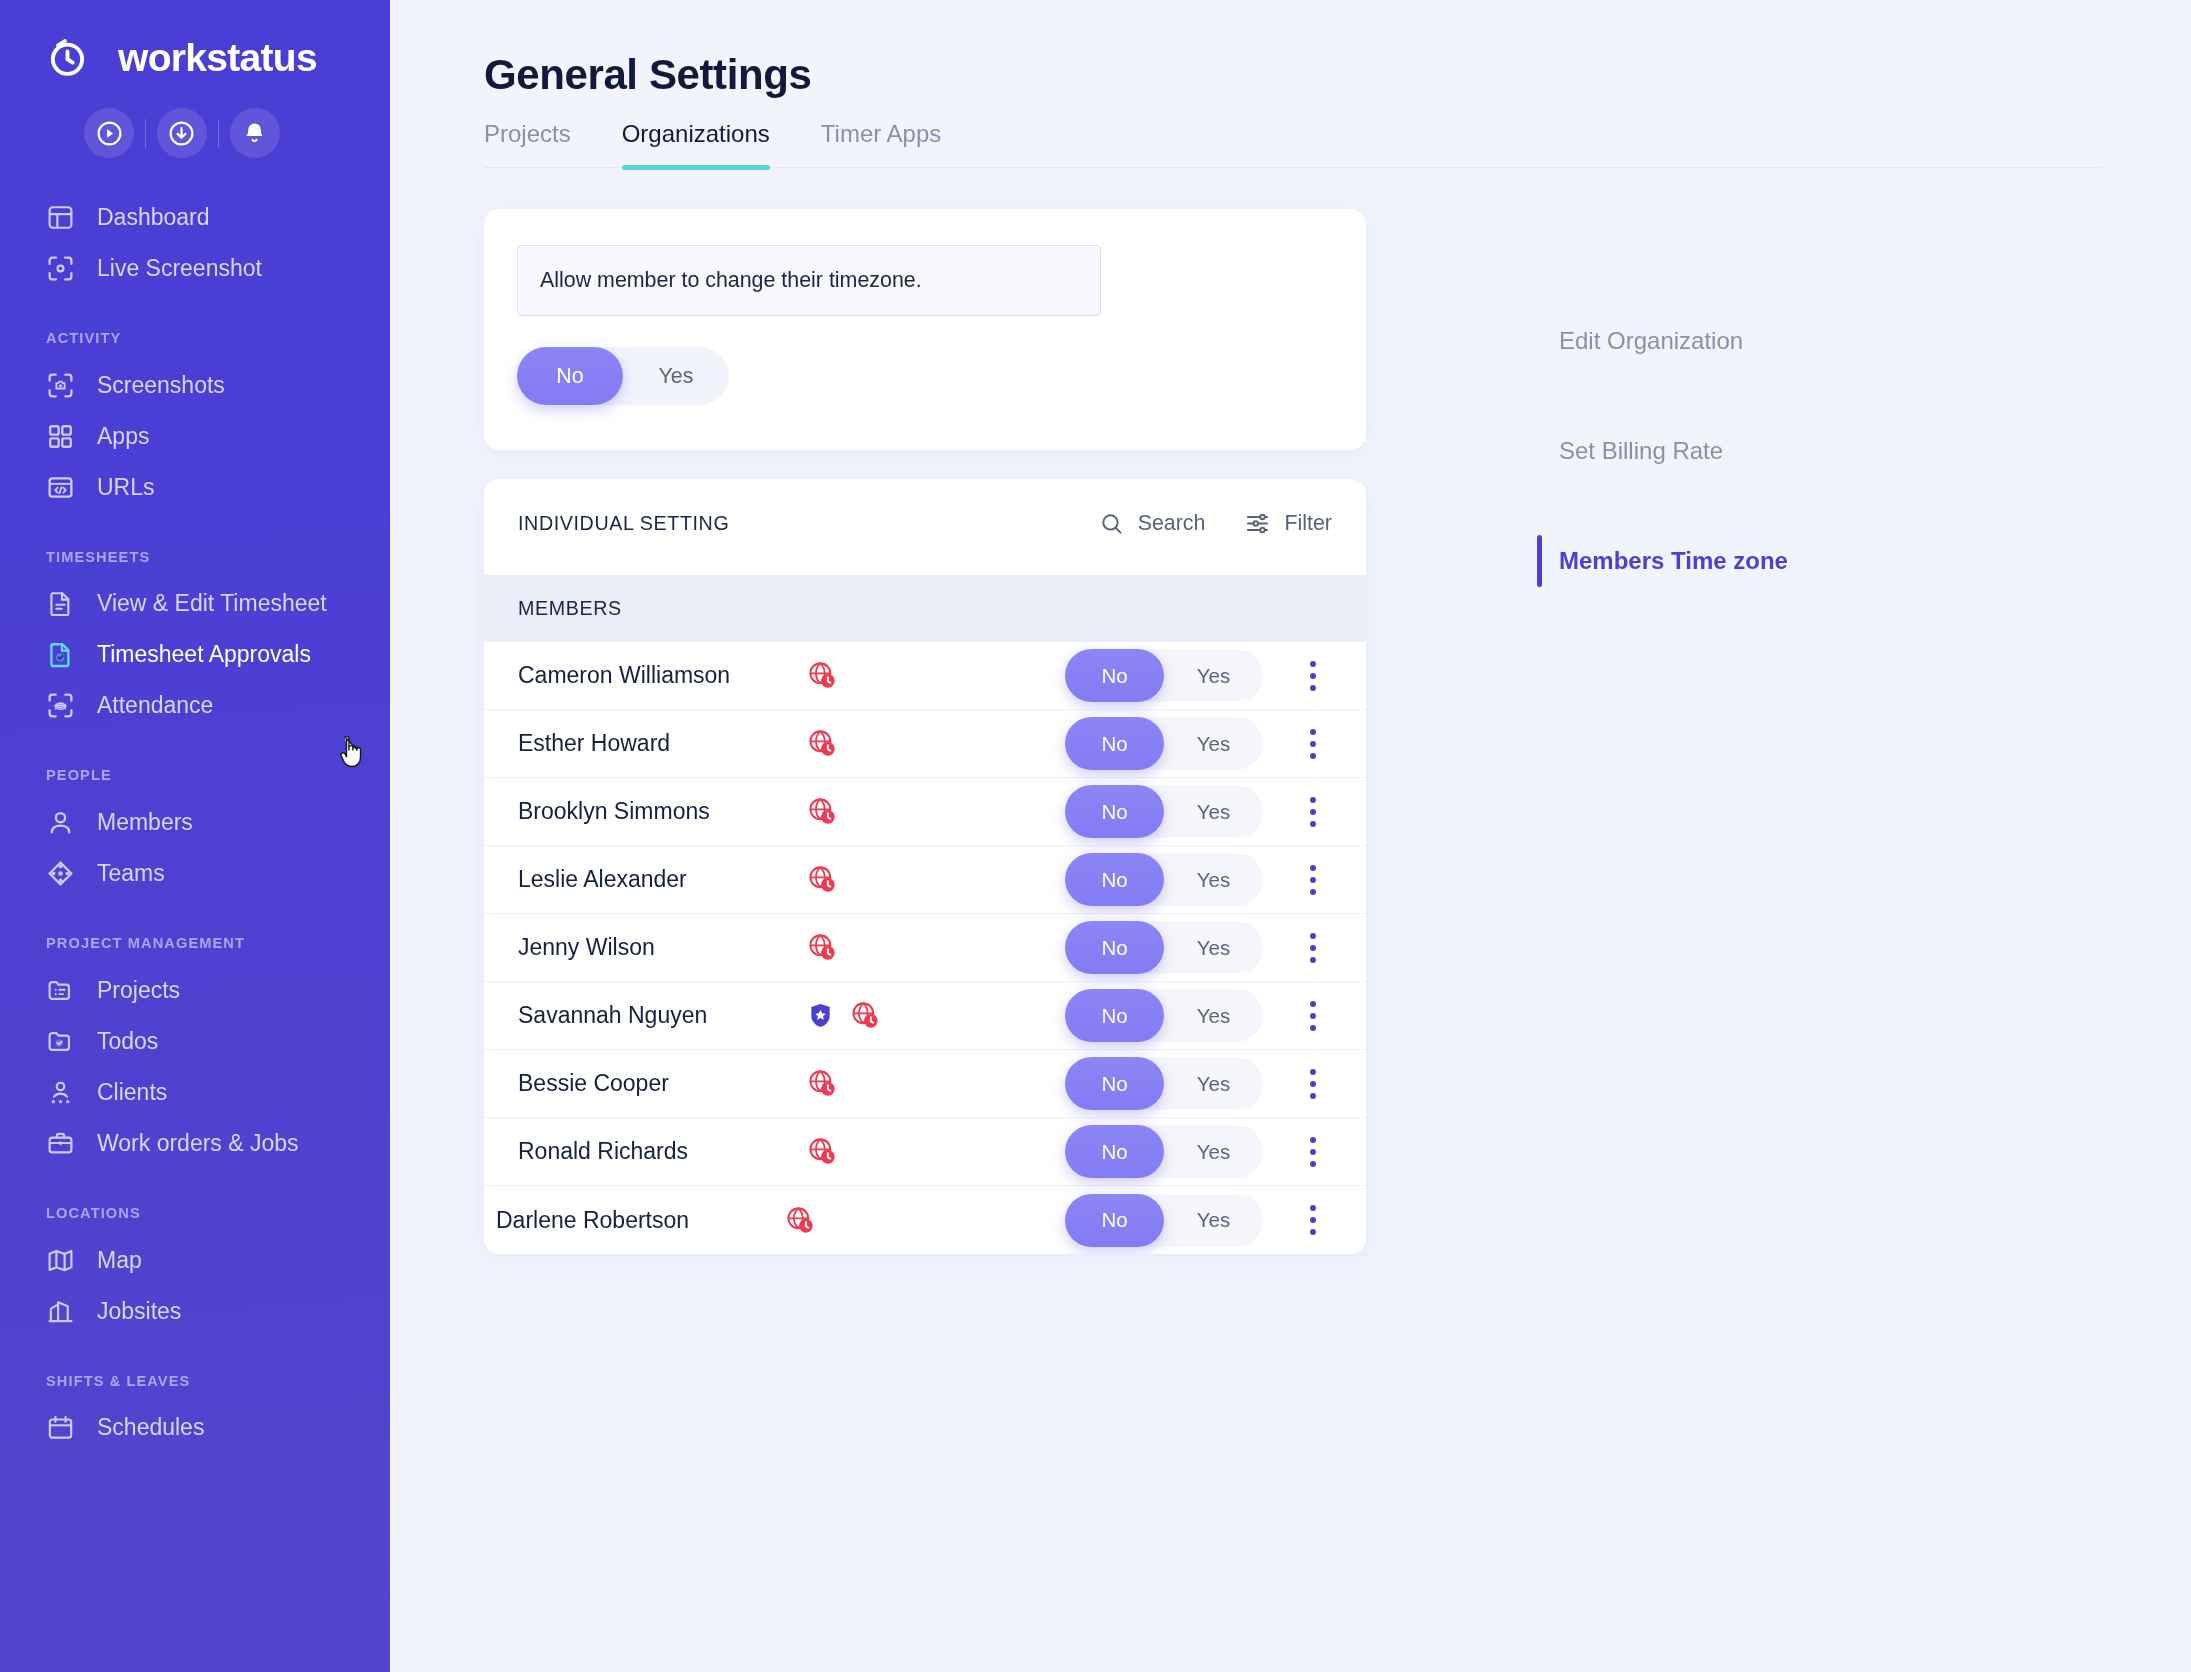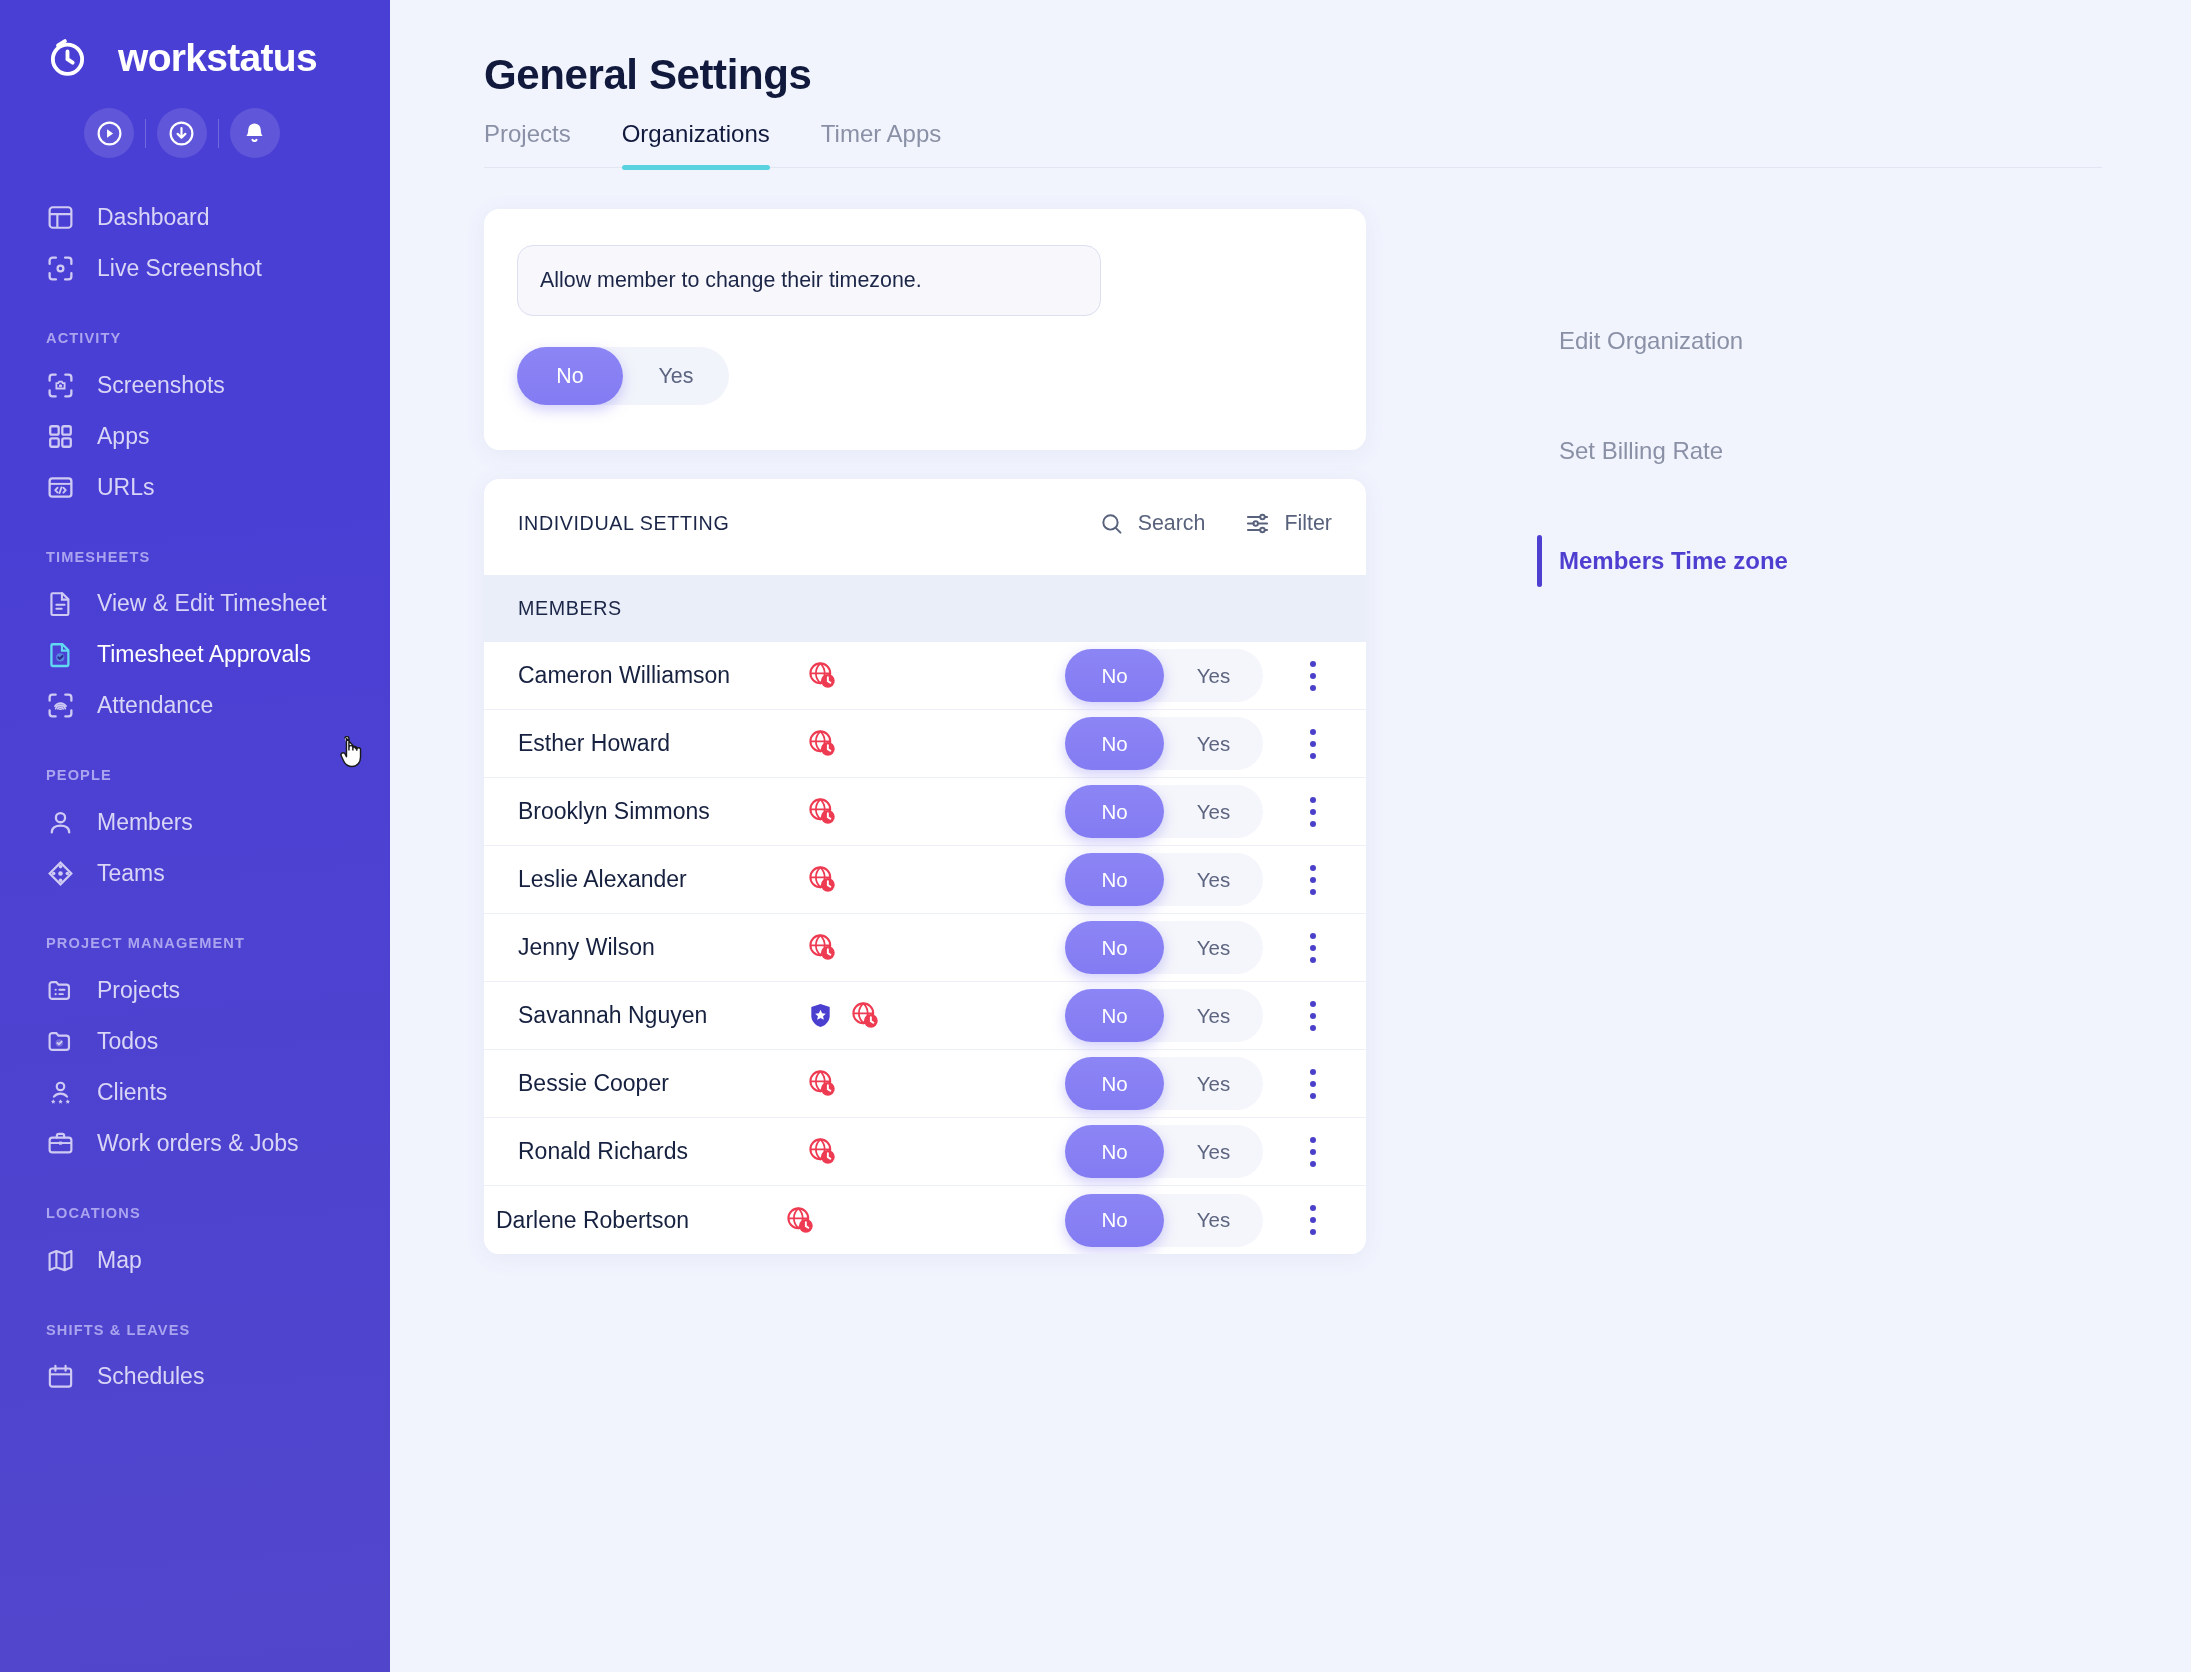--- a/index.html
+++ b/index.html
@@ -85,21 +85,21 @@
 
   .content-row { display: flex; align-items: flex-start; }
   .left-col { width: 882px; flex: 0 0 882px; margin-top: 41px; }
 
   .card {
     background: #ffffff; border-radius: 15.4px;
     box-shadow: 0 3.4px 22px rgba(80,95,170,0.07);
   }
   .tz-card { padding: 36px 33px 45px 33px; }
   .tz-box {
-    border: 0.9px solid #dcdff0; background: #f7f7fc; border-radius: 16px;
+    border: 0.9px solid #dcdff0; background: #f7f7fc; border-radius: 4px;
     padding: 22px 22px; width: 584px;
     font-size: 21.4px; color: #1b2547;
   }
   .seg {
     display: inline-flex; align-items: center;
     background: #f2f4fb; border-radius: 38px; margin-top: 31px;
     padding: 0; height: 58px;
   }
   .seg-opt {
     min-width: 106px; height: 58px; display: flex; align-items: center; justify-content: center;
@@ -362,20 +362,28 @@
 
       <div class="nav-section-label">LOCATIONS</div>
       <div class="nav-item">
         <span class="ni-icon">
           <svg viewBox="0 0 24 24" fill="none">
               <path d="M3 6.4l5.6-2.2v13.4L3 19.8V6.4zM8.6 4.2l6.8 2.4v13.4l-6.8-2.4V4.2zM15.4 6.6L21 4.2v13.4l-5.6 2.4V6.6z" stroke="currentColor" stroke-width="1.8" stroke-linejoin="round"></path>
             </svg>
         </span>
         <span>Map</span>
       </div>
+      <div class="nav-item">
+        <span class="ni-icon">
+          <svg viewBox="0 0 24 24" fill="none">
+              <path d="M4 20V9.6l6-3.4V20M10 20V4.4l8 3.2V20M3 20h18" stroke="currentColor" stroke-width="1.8" stroke-linejoin="round" stroke-linecap="round"></path>
+            </svg>
+        </span>
+        <span>Jobsites</span>
+      </div>
 
       <div class="nav-section-label">SHIFTS &amp; LEAVES</div>
       <div class="nav-item">
         <span class="ni-icon">
           <svg viewBox="0 0 24 24" fill="none">
               <rect x="3.2" y="5.4" width="17.6" height="15" rx="2" stroke="currentColor" stroke-width="1.8"></rect>
               <path d="M3.2 10.2h17.6" stroke="currentColor" stroke-width="1.7"></path>
               <path d="M7.8 3.2v4M16.2 3.2v4" stroke="currentColor" stroke-width="1.8" stroke-linecap="round"></path>
             </svg>
         </span>

